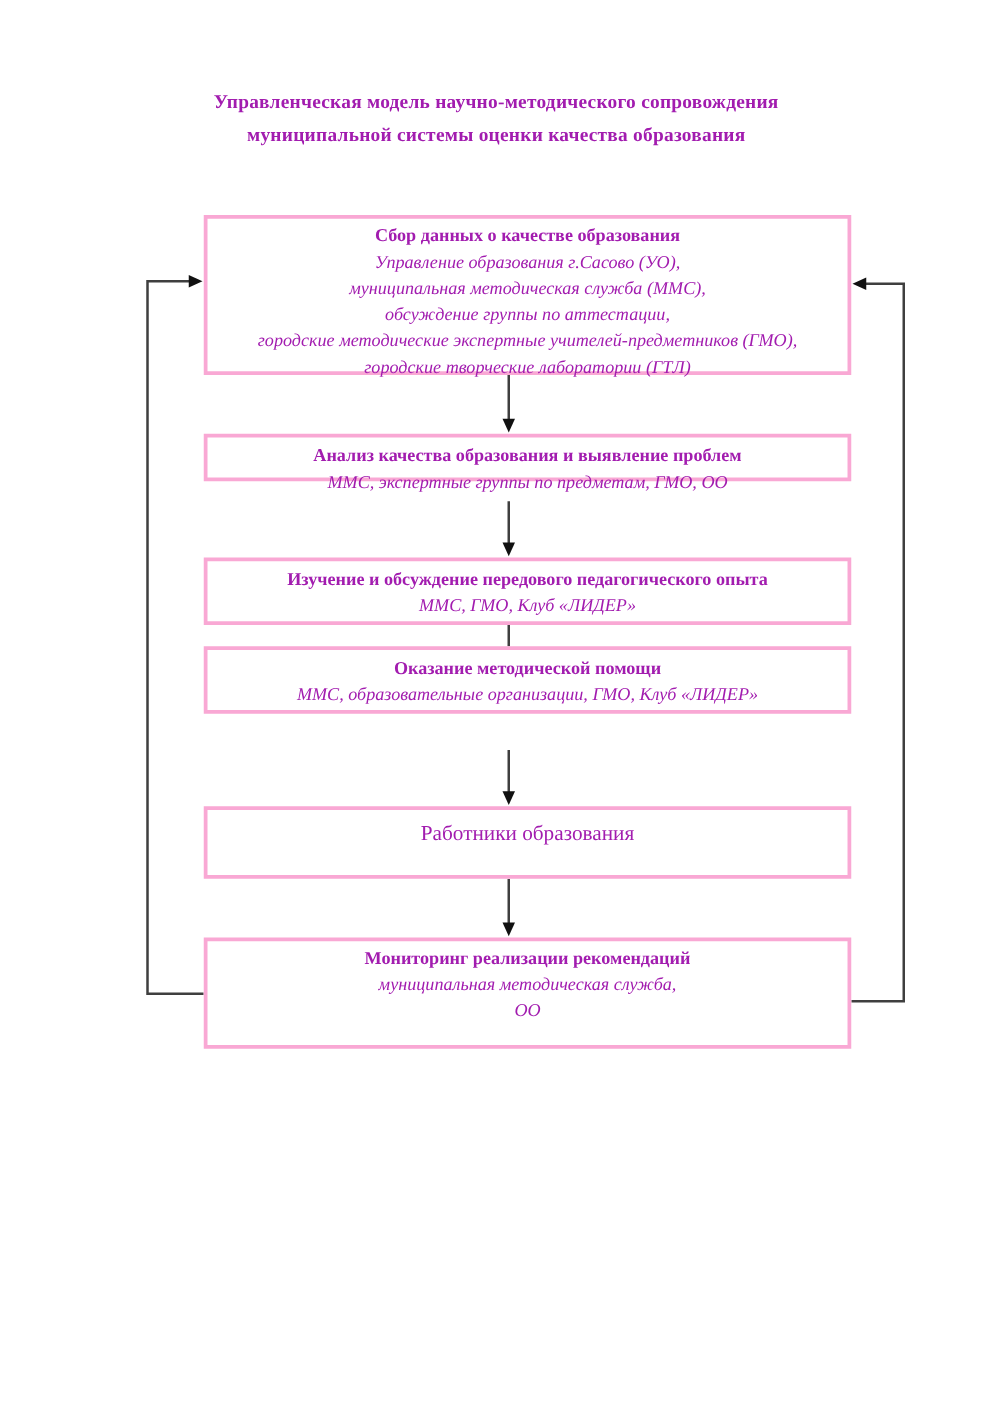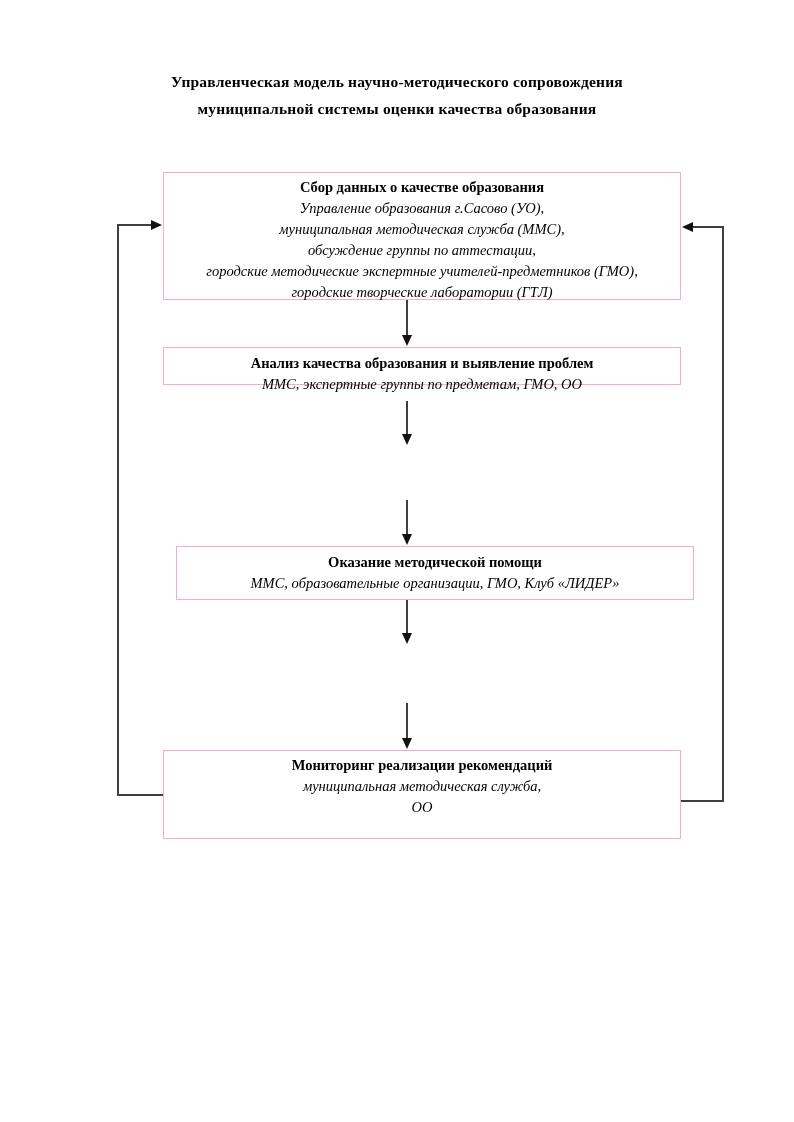--- a/index.html
+++ b/index.html
@@ -2,38 +2,38 @@
 <html><head>
 <meta charset="utf-8">
 <style>
   html, body { margin: 0; padding: 0; background: #ffffff; }
   .page {
     position: relative;
     width: 794px;
     height: 1122px;
     background: #ffffff;
     font-family: "Liberation Serif", "DejaVu Serif", serif;
-    color: #000000;
+    color: #a21caf;
     overflow: hidden;
   }
   .doc-title {
     position: absolute;
     left: 0; right: 0;
     top: 68px;
     text-align: center;
     font-weight: bold;
     font-size: 15.5px;
     line-height: 27px;
     letter-spacing: 0.2px;
   }
   .flow-box {
     position: absolute;
     left: 163px;
     width: 518px;
-    border: 1px solid #f9a8d4;
+    border: 3px solid #f9a8d4;
     box-sizing: border-box;
     text-align: center;
     background: #fff;
   }
   .flow-box .box-title {
     font-weight: bold;
     font-size: 14.5px;
     line-height: 21px;
   }
   .flow-box .box-line {
@@ -43,21 +43,21 @@
     white-space: nowrap;
   }
   .flow-box.plain .box-title {
     font-weight: normal;
     font-size: 17px;
     line-height: 24px;
   }
   .box-1 { top: 172px; height: 128px; padding-top: 4px; }
   .box-2 { top: 347px; height: 38px; padding-top: 5px; }
   .box-3 { top: 446px; height: 54px; padding-top: 5px; }
-  .box-4 { top: 546px; height: 54px; padding-top: 5px; margin-left: 13px; }
+  .box-4 { top: 517px; height: 54px; padding-top: 5px; }
   .box-5 { top: 645px; height: 58px; padding-top: 7px; }
   .box-6 { top: 750px; height: 89px; padding-top: 4px; }
   .connector-layer {
     position: absolute;
     left: 0; top: 0;
     width: 794px; height: 1122px;
     pointer-events: none;
   }
 </style>
 </head>
@@ -101,26 +101,33 @@
     <div class="box-line">обсуждение группы по аттестации,</div>
     <div class="box-line">городские методические экспертные учителей-предметников (ГМО),</div>
     <div class="box-line">городские творческие лаборатории (ГТЛ)</div>
   </div>
 
   <div class="flow-box box-2">
     <div class="box-title">Анализ качества образования и выявление проблем</div>
     <div class="box-line">ММС, экспертные группы по предметам, ГМО, ОО</div>
   </div>
 
+  <div class="flow-box box-3">
+    <div class="box-title">Изучение и обсуждение передового педагогического опыта</div>
+    <div class="box-line">ММС,  ГМО, Клуб «ЛИДЕР»</div>
+  </div>
 
   <div class="flow-box box-4">
     <div class="box-title">Оказание методической помощи</div>
     <div class="box-line">ММС,  образовательные организации, ГМО, Клуб «ЛИДЕР»</div>
   </div>
 
+  <div class="flow-box plain box-5">
+    <div class="box-title">Работники образования</div>
+  </div>
 
   <div class="flow-box box-6">
     <div class="box-title">Мониторинг реализации рекомендаций</div>
     <div class="box-line">муниципальная методическая служба,</div>
     <div class="box-line">ОО</div>
   </div>
 
 </div>
 
 </body></html>

